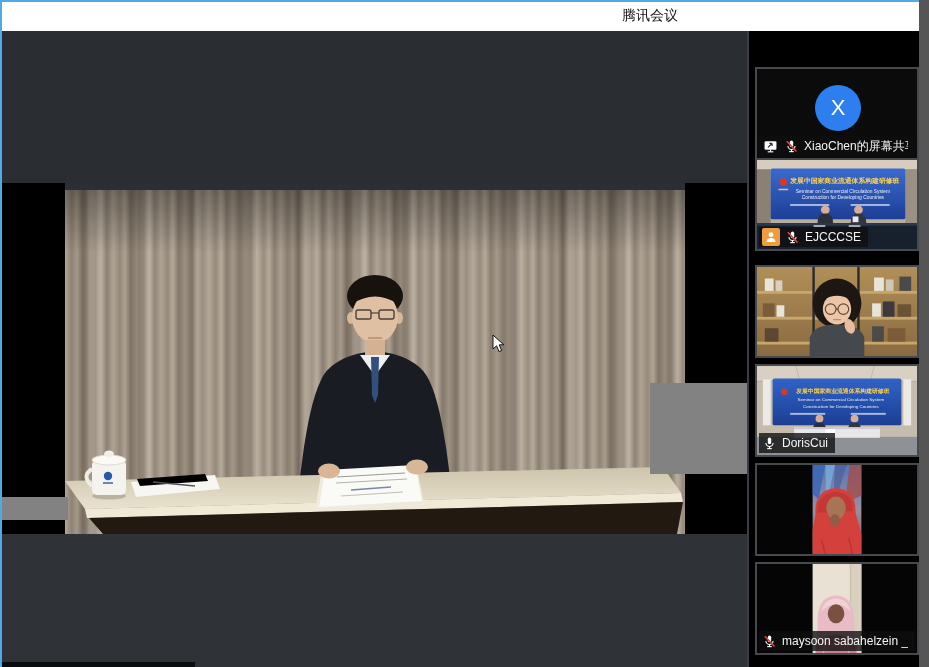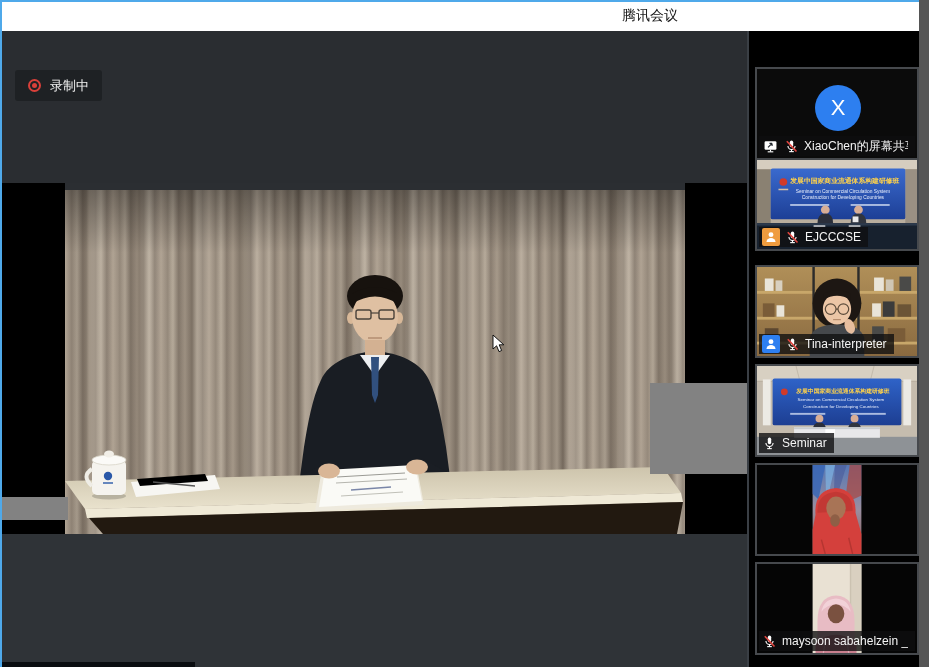--- a/index.html
+++ b/index.html
@@ -93,24 +93,20 @@
 
   <div class="abs titlebar">
     <span class="abs win-title">腾讯会议</span>
   </div>
 
   <div class="abs stage-top"></div>
   <div class="abs video-band"></div>
   <div class="abs stage-bottom"></div>
   <div class="abs bottom-notch"></div>
 
-  <div class="abs rec-badge">
-    <span class="rec-dot"></span>
-    <span class="rec-text">录制中</span>
-  </div>
 
   <svg class="abs main-video" viewBox="0 0 620 351" preserveAspectRatio="none">
     <defs>
       <linearGradient id="curt" x1="0" y1="0" x2="24" y2="0" gradientUnits="userSpaceOnUse" spreadMethod="repeat">
         <stop offset="0" stop-color="#b2a595"></stop>
         <stop offset="0.28" stop-color="#968a7c"></stop>
         <stop offset="0.5" stop-color="#b8ac9c"></stop>
         <stop offset="0.74" stop-color="#8b7f72"></stop>
         <stop offset="1" stop-color="#b2a595"></stop>
       </linearGradient>
@@ -287,31 +283,20 @@
         <path d="M54,93 L54,74 Q58,60 82,60 Q106,60 110,74 L110,93 Z" fill="#45484c"></path>
         <ellipse cx="82" cy="44" rx="14.5" ry="16" fill="#ecc6a6"></ellipse>
         <path d="M68,34 Q82,26 96,34 L96,28 Q82,20 68,28 Z" fill="#1d1713"></path>
         <circle cx="75.5" cy="44" r="5.5" fill="none" stroke="#5a4a3a" stroke-width="1.2"></circle>
         <circle cx="88.5" cy="44" r="5.5" fill="none" stroke="#5a4a3a" stroke-width="1.2"></circle>
         <line x1="81" y1="44" x2="83" y2="44" stroke="#5a4a3a" stroke-width="1.2"></line>
         <line x1="78" y1="55" x2="86" y2="55" stroke="#b58a6a" stroke-width="1.2"></line>
         <ellipse cx="95" cy="62" rx="5" ry="8" fill="#e6bd9e" transform="rotate(-20 95 62)"></ellipse>
       </svg>
     </div>
-    <div class="tile-label">
-      <span class="pbadge" style="background:#2e7ff0">
-        <svg>
-            <use href="#sym-person"></use>
-          </svg>
-      </span>
-      <svg class="micicon">
-          <use href="#sym-mic-muted"></use>
-        </svg>
-      <span class="nm">Tina-interpreter</span>
-    </div>
   </div>
 
   <div class="abs tile" style="top:364px">
     <div class="tile-video">
       <svg viewBox="0 0 164 93" preserveAspectRatio="none">
         <defs>
           <linearGradient id="scr2" x1="0" y1="0" x2="0" y2="1">
             <stop offset="0" stop-color="#2f63c8"></stop>
               <stop offset="1" stop-color="#1d3e92"></stop>
           </linearGradient>
@@ -337,21 +322,21 @@
         <rect x="0" y="74" width="164" height="19" fill="#8e9296"></rect>
         <rect x="38" y="64" width="88" height="11" fill="#e8e8ea"></rect>
         <rect x="38" y="64" width="88" height="2" fill="#c8ccd0"></rect>
         <rect x="70" y="66" width="10" height="4" fill="#fdfdfd"></rect>
       </svg>
     </div>
     <div class="tile-label">
       <svg class="micicon">
           <use href="#sym-mic"></use>
         </svg>
-      <span class="nm">Seminar</span>
+      <span class="nm">DorisCui</span>
     </div>
   </div>
 
   <div class="abs tile" style="top:463px">
     <div class="tile-video">
       <svg viewBox="0 0 164 93" preserveAspectRatio="none">
         <defs>
           <linearGradient id="por1" x1="0" y1="0" x2="0" y2="1">
             <stop offset="0" stop-color="#5577b5"></stop>
               <stop offset="0.5" stop-color="#9a8fa0"></stop>

